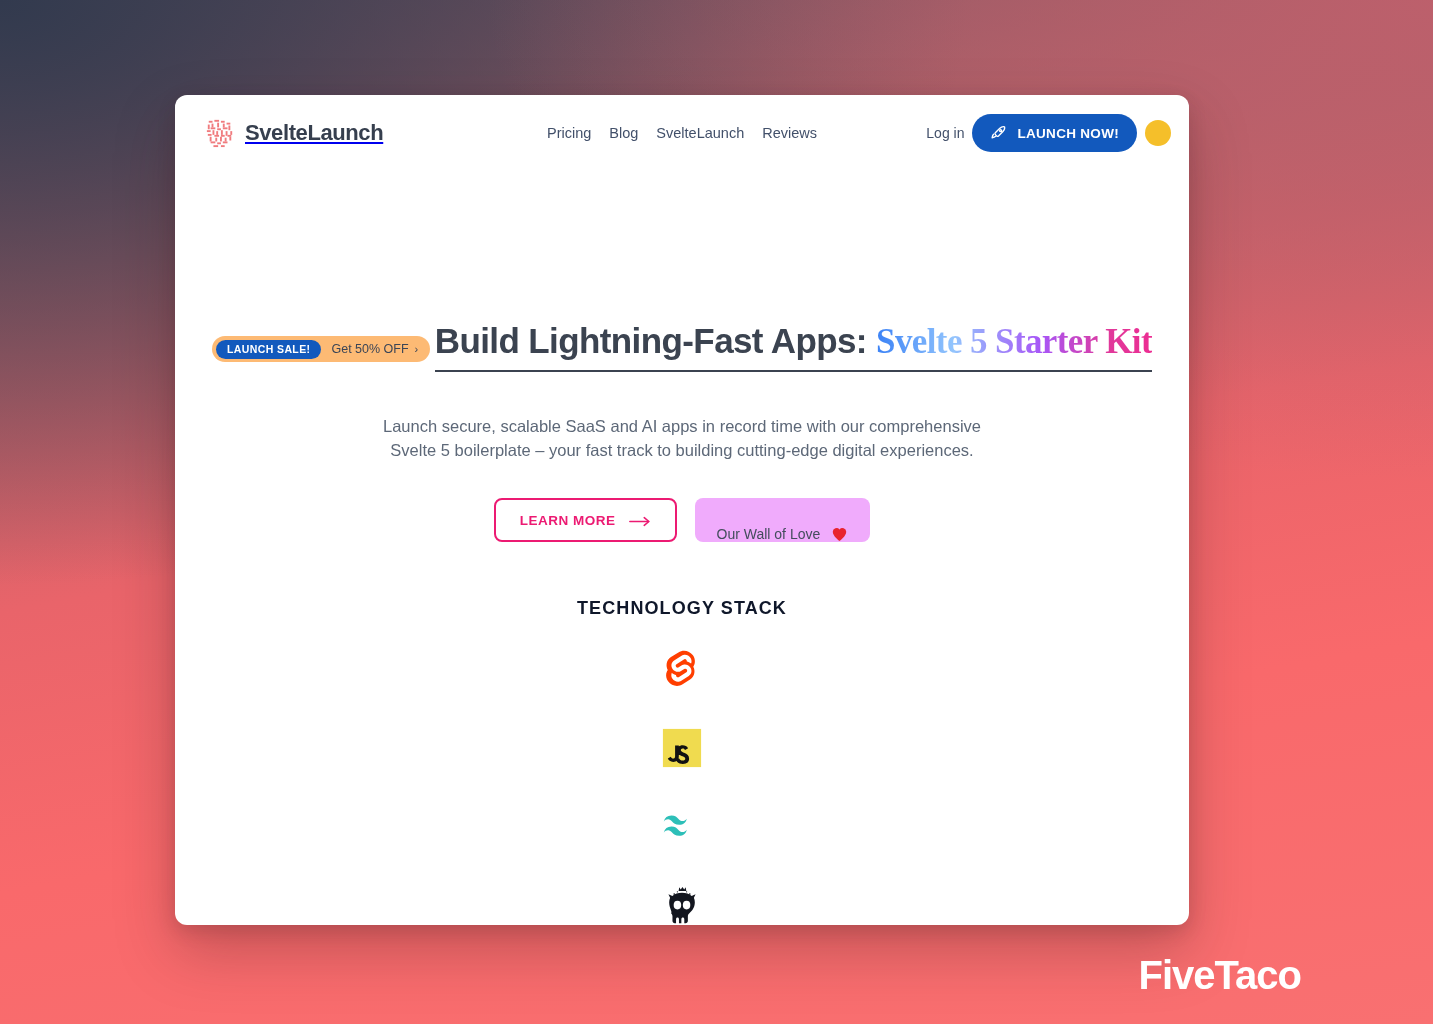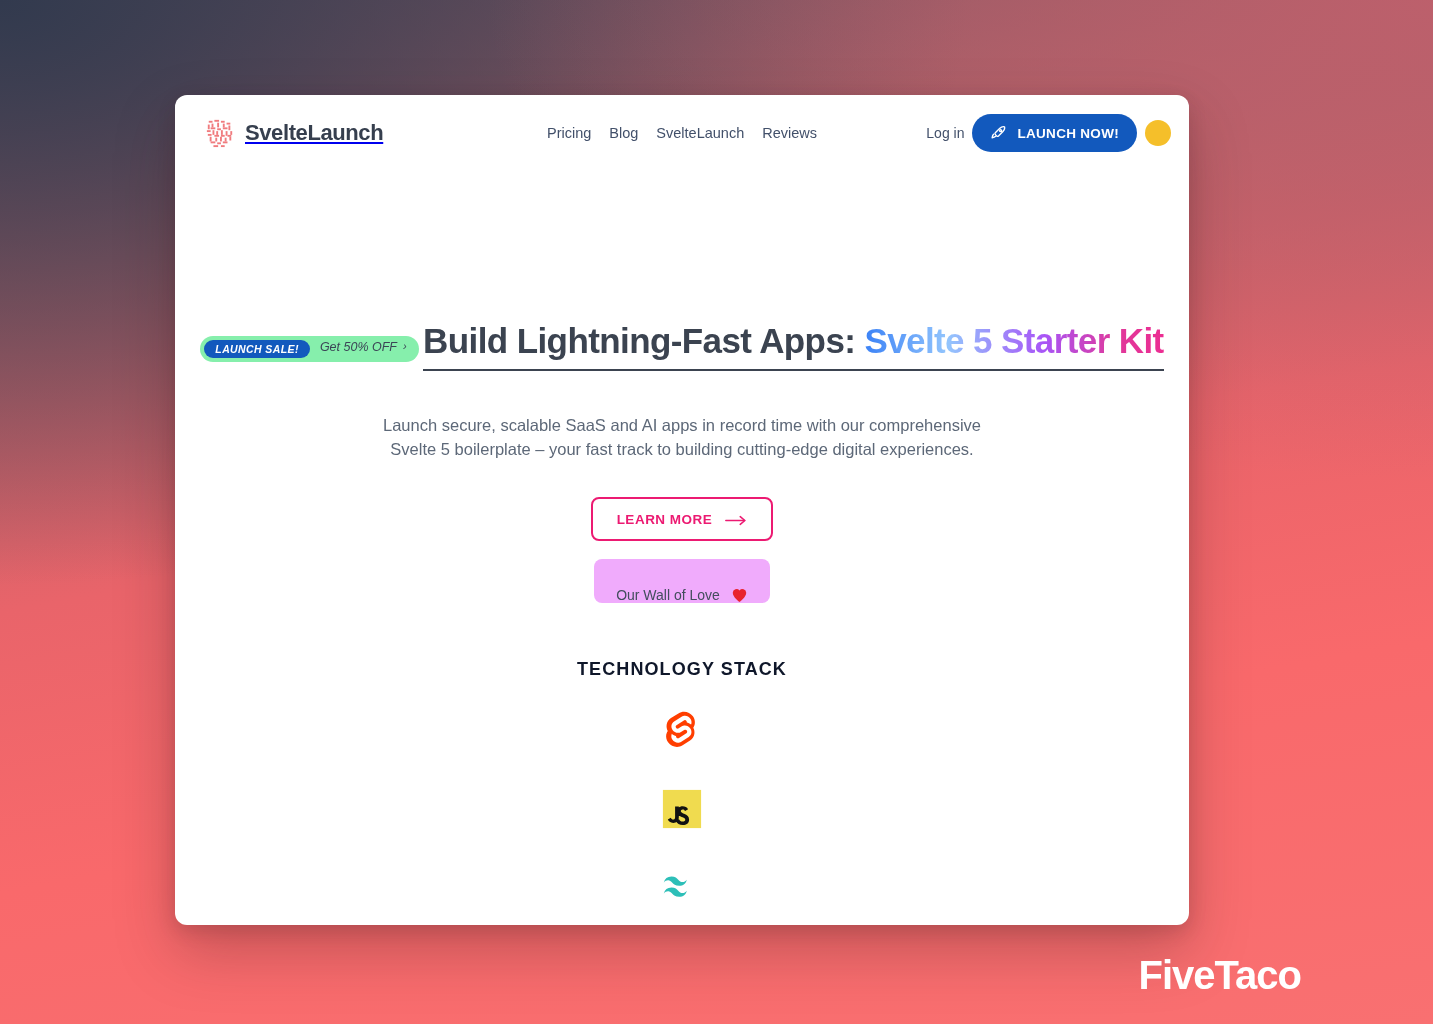--- a/index.html
+++ b/index.html
@@ -83,27 +83,26 @@
   .avatar-dot {
     width:26px; height:26px; border-radius:50%;
     background:#f5bf2a;
     cursor:pointer;
   }
 
   
   .hero { padding-top:129px; text-align:center; }
 
   .sale-pill {
-    display:inline-flex; 
-    background:#86efac;
+    display:inline-flex; align-items:center;
+    background:#fdba74;
     border-radius:999px;
     padding:4px 4px 4px 4px;
     height:26px;
     cursor:pointer;
-    font-style:italic;
   }
   .sale-badge {
     background:#1259bd;
     color:#fff;
     font-size:10.5px;
     font-weight:700;
     letter-spacing:0.4px;
     border-radius:999px;
     padding:4px 11px;
     line-height:1;
@@ -128,34 +127,35 @@
     border-bottom:2px solid #3b4350;
     padding-bottom:9px;
     line-height:1.12;
     white-space:nowrap;
   }
   .headline .grad {
     background:linear-gradient(90deg,#3b82f6 0%, #93c5fd 28%, #a855f7 60%, #e0399b 84%, #ec2d92 100%);
     -webkit-background-clip:text;
     background-clip:text;
     color:transparent;
+    font-family:Liberation Serif, serif;
   }
 
   .subhead {
     margin:42px auto 12px;
     width:640px;
     font-size:16.5px;
     line-height:1.46;
     color:#5d6878;
     font-weight:400;
   }
 
   .cta-row {
     margin-top:36px;
-    display:flex; justify-content:center; align-items:center; gap:18px;flex-direction:column;
+    display:flex; justify-content:center; align-items:center; gap:18px;
   }
   .btn-learn {
     display:flex; align-items:center; gap:13px;
     border:2px solid #ec1a72;
     background:#ffffff;
     color:#ec1a72;
     border-radius:8px;
     height:44px;
     padding:0 24px;
     font-size:13.5px;

